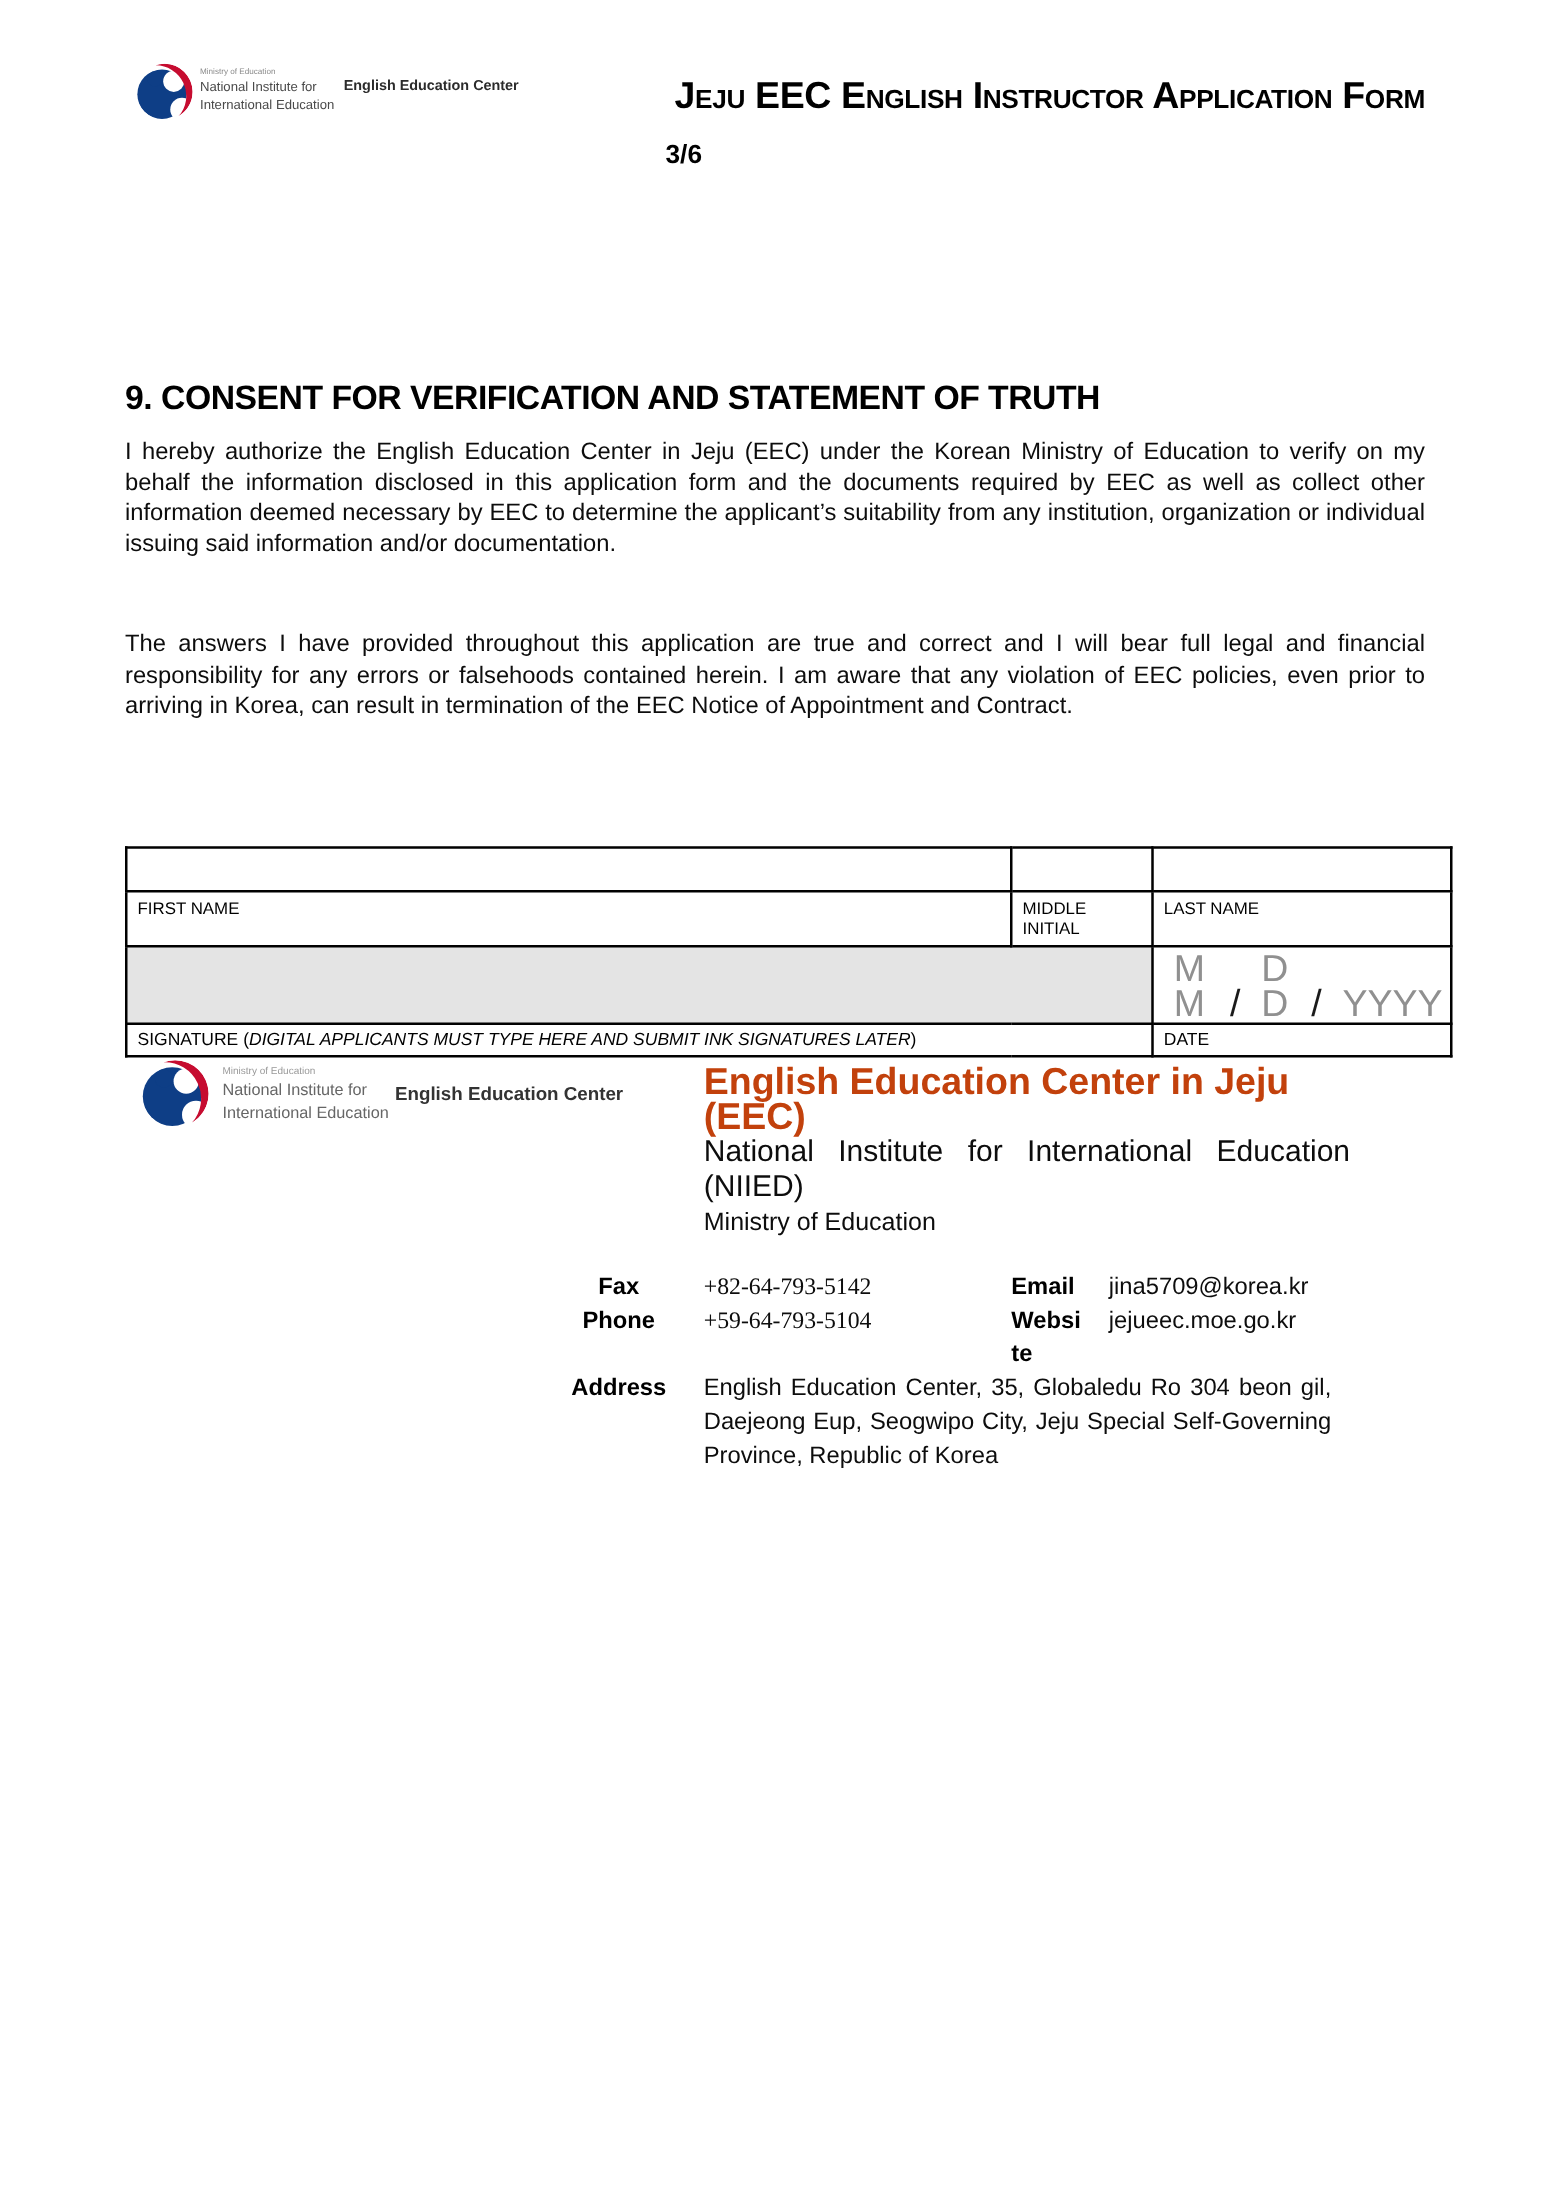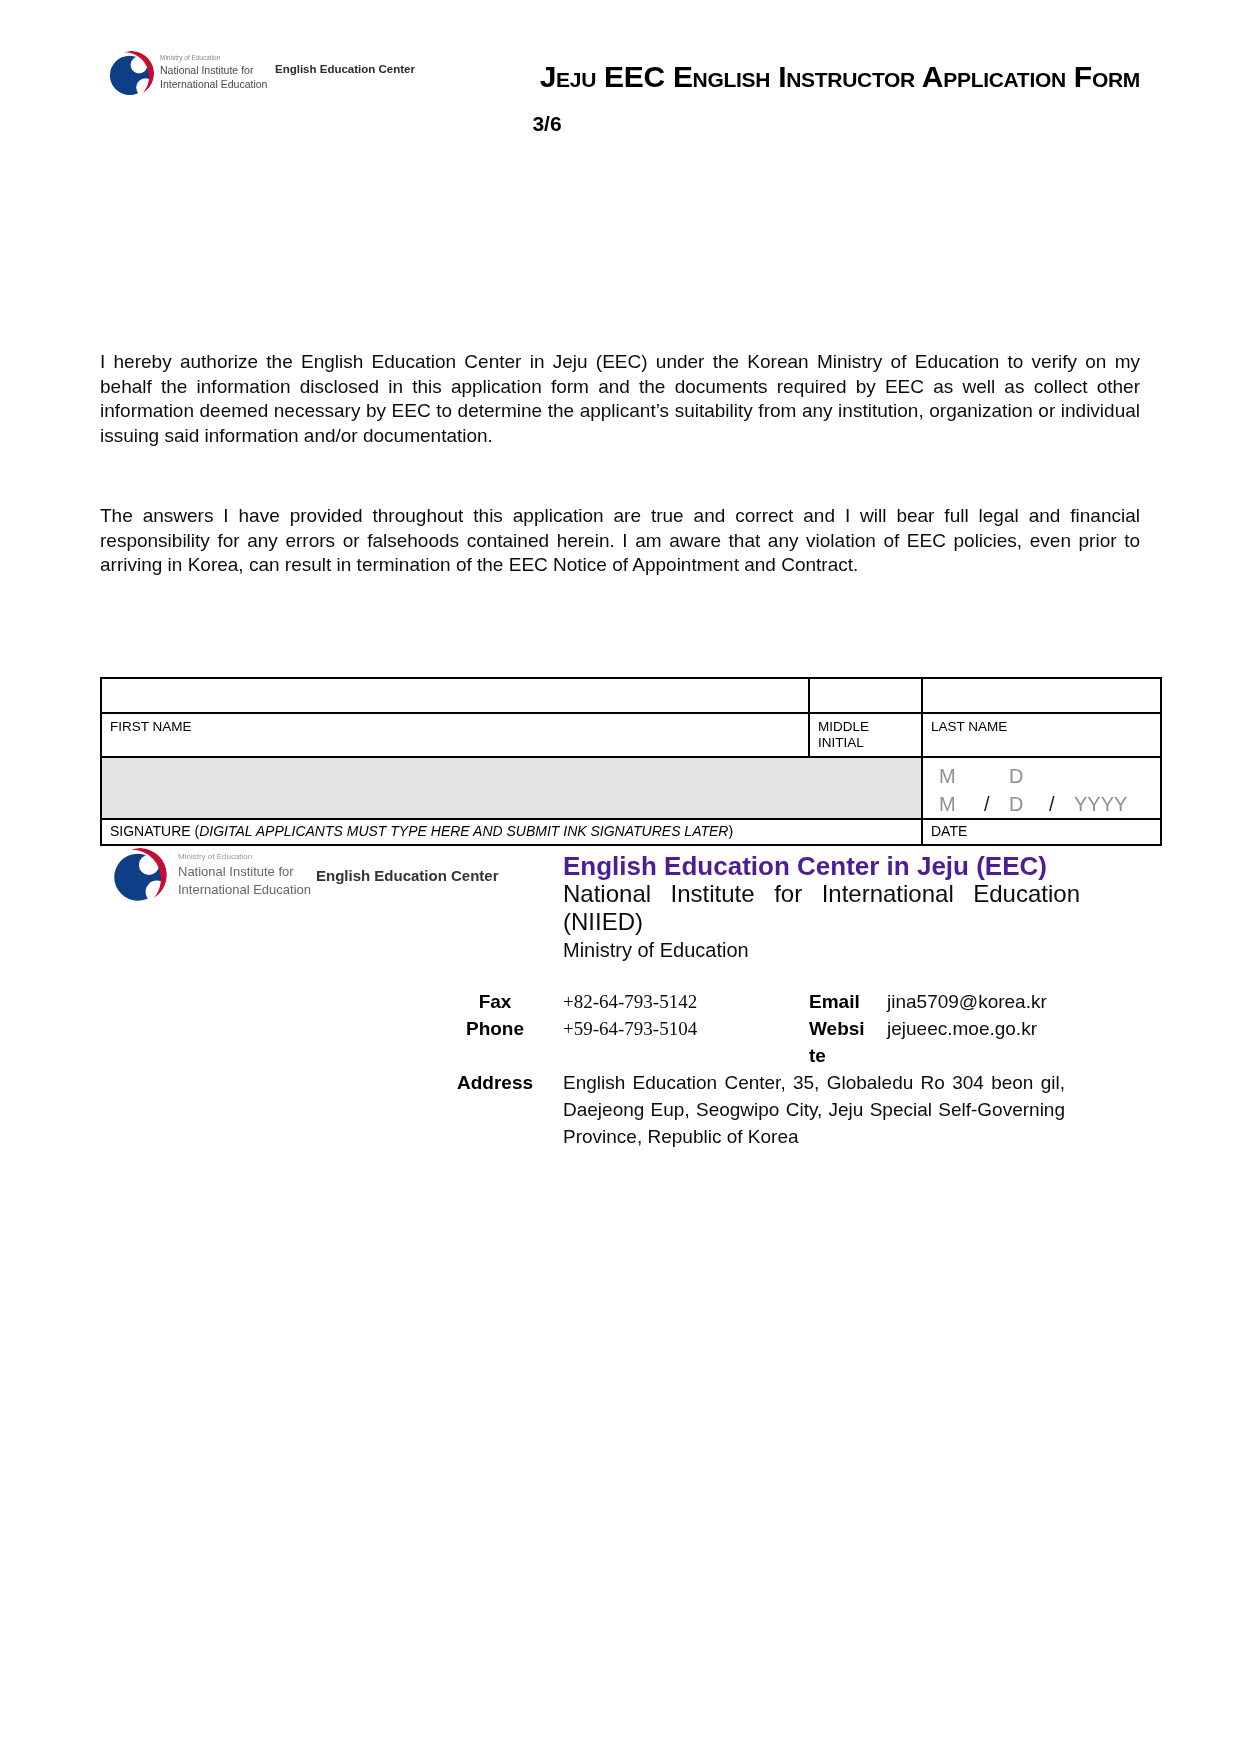--- a/index.html
+++ b/index.html
@@ -36,37 +36,37 @@
     border-collapse:collapse; table-layout:fixed; }
   .sig-table td { border:2px solid #000; vertical-align:top; }
   .sig-table .c1 { width:708px; }
   .sig-table .c2 { width:113px;  }
   .sig-table .c3 { width:239px; }
   .sig-table .r1 td { height:35px; }
   .sig-table .r2 td { height:36px; font-size:13.5px; line-height:16px; padding:5px 8px; color:#000; }
   .sig-table .r3 td { height:60px; }
   .sig-table .r4 td { height:26px; font-size:14px; padding:3px 8px; color:#000; white-space:nowrap; overflow:hidden; }
   .sig-area { background:#e4e4e4; }
-  .date-area { padding:4px 0 0 16px !important; font-size:20px; line-height:28px; color:#909090; }
+  .date-area { padding:4px 0 0 16px !important; font-size:30px; line-height:28px; color:#909090; }
   .date-area .ds { display:inline-block; }
   .ds-w70 { width:70px; }
   .ds-w45 { width:45px; }
   .ds-w40 { width:40px; }
   .ds-slash { width:25px; color:#1a1a1a; }
   .sig-ital { font-style:italic; }
   
   .ftr-logo { position:absolute; left:112px; top:845px; width:440px; height:80px; }
   .ftr-logo .emblem { position:absolute; left:0; top:2px; width:56px; height:56px; }
   .ftr-logo .lg-min   { position:absolute; left:66px; top:7px;  font-size:8px;  color:#999; }
   .ftr-logo .lg-inst1 { position:absolute; left:66px; top:19px; font-size:13px; color:#666; }
   .ftr-logo .lg-inst2 { position:absolute; left:66px; top:37px; font-size:13px; color:#666; }
   .ftr-logo .lg-cent  { position:absolute; left:204px; top:22px; font-size:15px; color:#333; font-weight:600; white-space:nowrap; }
   .ftr-info { position:absolute; left:445px; top:852px; width:640px; }
   .org-block { margin-left:118px; width:517px; }
-  .org-name  { font-size:26px; font-weight:bold; line-height:28px; color:#4c1d95; }
+  .org-name  { font-size:30px; font-weight:bold; line-height:28px; color:#c2410c; }
   .org-niied { font-size:24px; line-height:28px; text-align:justify; color:#0d0d0d; }
   .org-min   { font-size:20px; line-height:28px; color:#0d0d0d; }
   .contact-grid { margin-top:24px; display:grid;
     grid-template-columns:100px 264px 56px 220px; font-size:19px; line-height:27px; }
   .cg-label { font-weight:bold; text-align:center; color:#000; }
   .cg-label2 { font-weight:bold; text-align:left; color:#000; word-break:break-all; }
   .cg-val { padding-left:18px; color:#0d0d0d;font-family:Liberation Serif, serif; }
   .cg-val2 { padding-left:22px; color:#0d0d0d; }
   .cg-addr { grid-column:2 / 5; padding-left:18px; padding-right:20px; text-align:justify; color:#0d0d0d; }
 </style>
@@ -93,20 +93,21 @@
     </svg>
     <div class="lg-min">Ministry of Education</div>
     <div class="lg-inst1">National Institute for</div>
     <div class="lg-inst2">International Education</div>
     <div class="lg-cent">English Education Center</div>
   </div>
 
   <div class="doc-title">Jeju EEC English Instructor Application Form</div>
   <div class="page-num">3/6</div>
 
+  <div class="sec-heading">9. CONSENT FOR VERIFICATION AND STATEMENT OF TRUTH</div>
   <div class="para para1">I hereby authorize the English Education Center in Jeju (EEC) under the Korean Ministry of Education to verify on my behalf the information disclosed in this application form and the documents required by EEC as well as collect other information deemed necessary by EEC to determine the applicant’s suitability from any institution, organization or individual issuing said information and/or documentation.</div>
   <div class="para para2">The answers I have provided throughout this application are true and correct and I will bear full legal and financial responsibility for any errors or falsehoods contained herein. I am aware that any violation of EEC policies, even prior to arriving in Korea, can result in termination of the EEC Notice of Appointment and Contract.</div>
 
   <table class="sig-table">
     <tbody>
         <tr class="r1">
       <td class="c1"></td>
       <td class="c2"></td>
       <td class="c3"></td>
     </tr>

